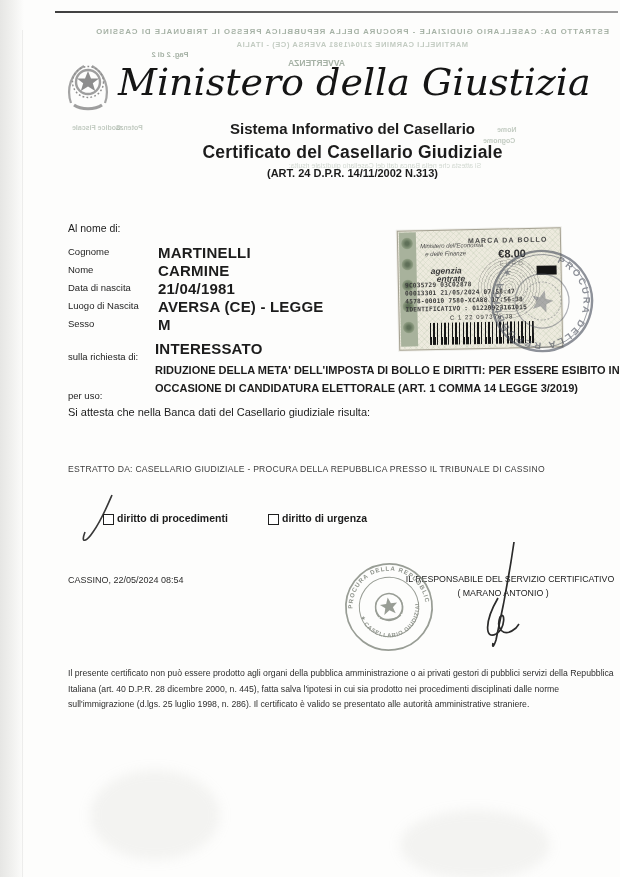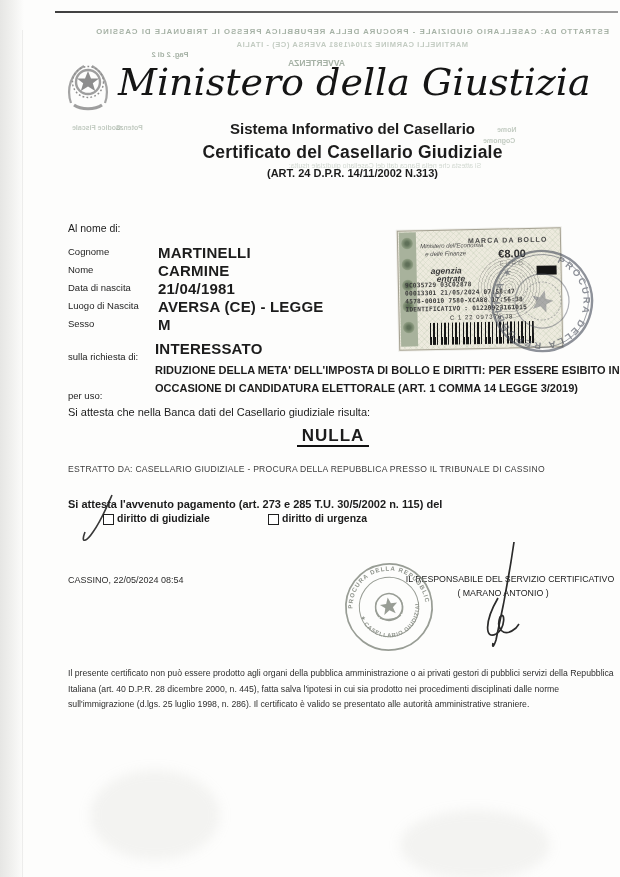--- a/index.html
+++ b/index.html
@@ -153,28 +153,24 @@
     </g>
   </svg>
 
   <div class="abs small-lab" style="left:68px;top:351px;">sulla richiesta di:</div>
   <div class="abs val" style="left:155px;top:340px;">INTERESSATO</div>
   <div class="abs small-lab" style="left:68px;top:366px;margin-top:24px;">per uso:</div>
   <div class="abs use-line" style="left:155px;top:364px;width:470px;">RIDUZIONE DELLA META' DELL'IMPOSTA DI BOLLO E DIRITTI: PER ESSERE ESIBITO IN</div>
   <div class="abs use-line" style="left:155px;top:382px;width:470px;">OCCASIONE DI CANDIDATURA ELETTORALE (ART. 1 COMMA 14 LEGGE 3/2019)</div>
 
   <div class="abs attest" style="left:68px;top:406px;">Si attesta che nella Banca dati del Casellario giudiziale risulta:</div>
-  <div class="abs" style="left:68px;top:426px;width:530px;text-align:center;">
-    <span class="nulla">NULLA</span>
-  </div>
   <div class="abs estratto" style="left:68px;top:464px;width:545px;">ESTRATTO DA: CASELLARIO GIUDIZIALE - PROCURA DELLA REPUBBLICA PRESSO IL TRIBUNALE DI CASSINO</div>
 
-  <div class="abs pay-intro" style="left:68px;top:498px;width:530px;">Si attesta l'avvenuto pagamento (art. 273 e 285 T.U. 30/5/2002 n. 115) del</div>
   <div class="abs chk" style="left:103px;top:514px;"></div>
-  <div class="abs chk-lab" style="left:117px;top:512px;">diritto di giudiziale</div>
+  <div class="abs chk-lab" style="left:117px;top:512px;">diritto di procedimenti</div>
   <div class="abs chk" style="left:268px;top:514px;"></div>
   <div class="abs chk-lab" style="left:282px;top:512px;">diritto di urgenza</div>
 
   <svg class="abs" style="left:76px;top:494px;" width="52" height="56" viewBox="0 0 52 56">
     <path d="M 36,1 C 30,15 25,27 17,38 C 11,47 4,51 9,38" fill="none" stroke="#222" stroke-width="1.6" opacity=".9"></path>
   </svg>
 
   <div class="abs place-date" style="left:68px;top:575px;">CASSINO, 22/05/2024 08:54</div>
   <div class="abs role" style="left:399px;top:574px;width:222px;">IL RESPONSABILE DEL SERVIZIO CERTIFICATIVO</div>
   <div class="abs role" style="left:392px;top:588px;width:222px;">( MARANO ANTONIO )</div>

